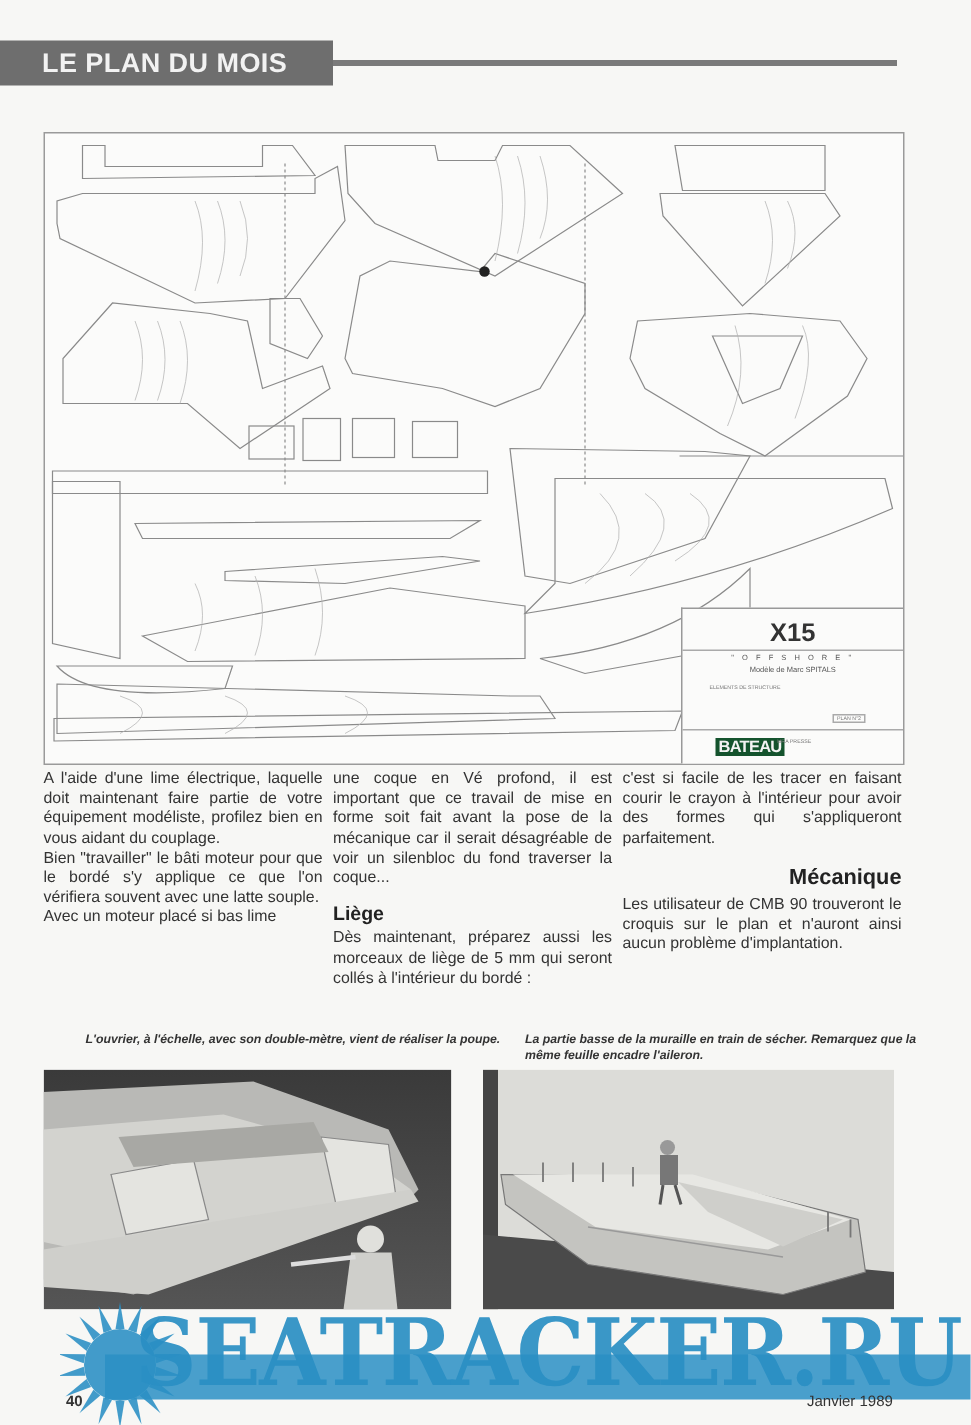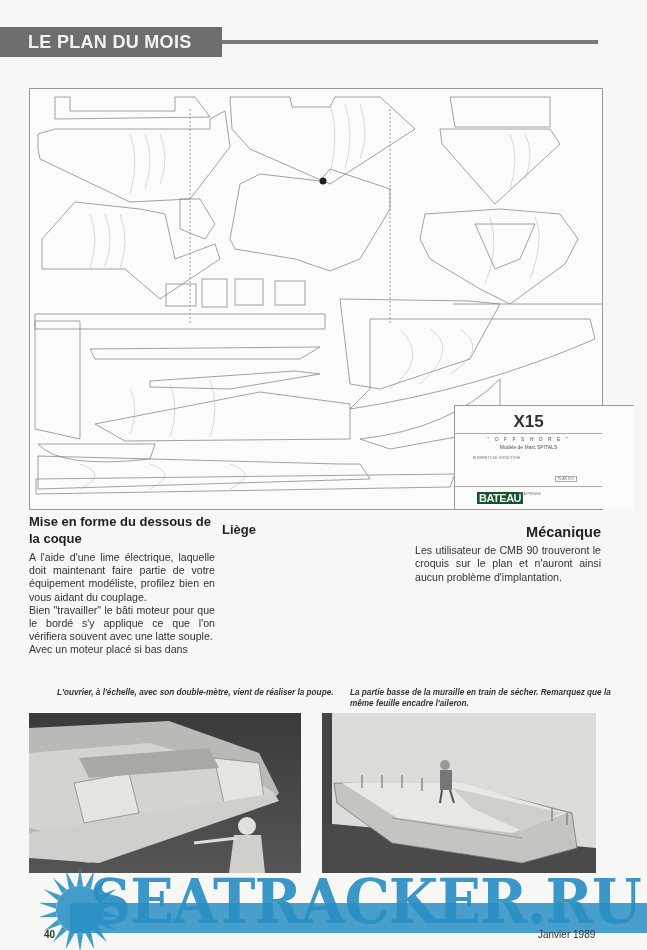--- a/index.html
+++ b/index.html
@@ -98,45 +98,47 @@
         <path d="M180 290 Q190 320 180 348"></path>
       <path d="M370 240 Q400 270 360 300"></path>
         <path d="M400 240 Q430 260 390 295"></path>
         <path d="M430 240 Q460 260 420 285"></path>
       <path d="M50 375 Q80 385 50 400"></path>
         <path d="M120 375 Q150 385 120 400"></path>
         <path d="M200 375 Q230 385 200 400"></path>
     </g>
     <circle cx="293" cy="92" r="3.5" fill="#222"></circle>
   </svg>
-  <div class="title-block" style="left:424px;top:316px;padding-left:32px;">
+  <div class="title-block" style="left:424px;top:316px;">
     <div class="tb-code">X15</div>
     <div class="tb-line" style="top:27px;"></div>
     <div class="tb-name">" O F F S H O R E "</div>
     <div class="tb-author">Modèle de Marc SPITALS</div>
     <div class="tb-sub">ELEMENTS DE STRUCTURE</div>
     <div class="tb-sheet">PLAN N°2</div>
     <div class="tb-line" style="top:80px;"></div>
     <div class="tb-logo">BATEAU</div>
     <div class="tb-pub">MRA PRESSE</div>
   </div>
 </div>
 
 <div class="col" style="left:29px;">
-  <div class="h2">Mise en forme du dessous de la coque</div>
   <p>A l'aide d'une lime électrique, laquelle doit maintenant faire partie de votre équipement modéliste, profilez bien en vous aidant du couplage.</p>
   <p>Bien "travailler" le bâti moteur pour que le bordé s'y applique ce que l'on vérifiera souvent avec une latte souple.</p>
-  <p>Avec un moteur placé si bas dans</p>
+  <p>Avec un moteur placé si bas lime</p>
 </div>
 
 <div class="col" style="left:222px;">
+  <p>une coque en Vé profond, il est important que ce travail de mise en forme soit fait avant la pose de la mécanique car il serait désagréable de voir un silenbloc du fond traverser la coque...</p>
   <div class="h3">Liège</div>
+  <p>Dès maintenant, préparez aussi les morceaux de liège de 5 mm qui seront collés à l'intérieur du bordé :</p>
 </div>
 
 <div class="col" style="left:415px;">
+  <p>c'est si facile de les tracer en faisant courir le crayon à l'intérieur pour avoir des formes qui s'appliqueront parfaitement.</p>
   <div class="h3b">Mécanique</div>
   <p>Les utilisateur de CMB 90 trouveront le croquis sur le plan et n'auront ainsi aucun problème d'implantation.</p>
 </div>
 
 <div class="caption" style="left:29px;">L'ouvrier, à l'échelle, avec son double-mètre, vient de réaliser la poupe.</div>
 <div class="caption" style="left:322px;">La partie basse de la muraille en train de sécher. Remarquez que la même feuille encadre l'aileron.</div>
 
 <div class="photo" style="left:29px;width:272px;">
   <svg width="272" height="160" viewBox="0 0 272 160">
     <defs>

